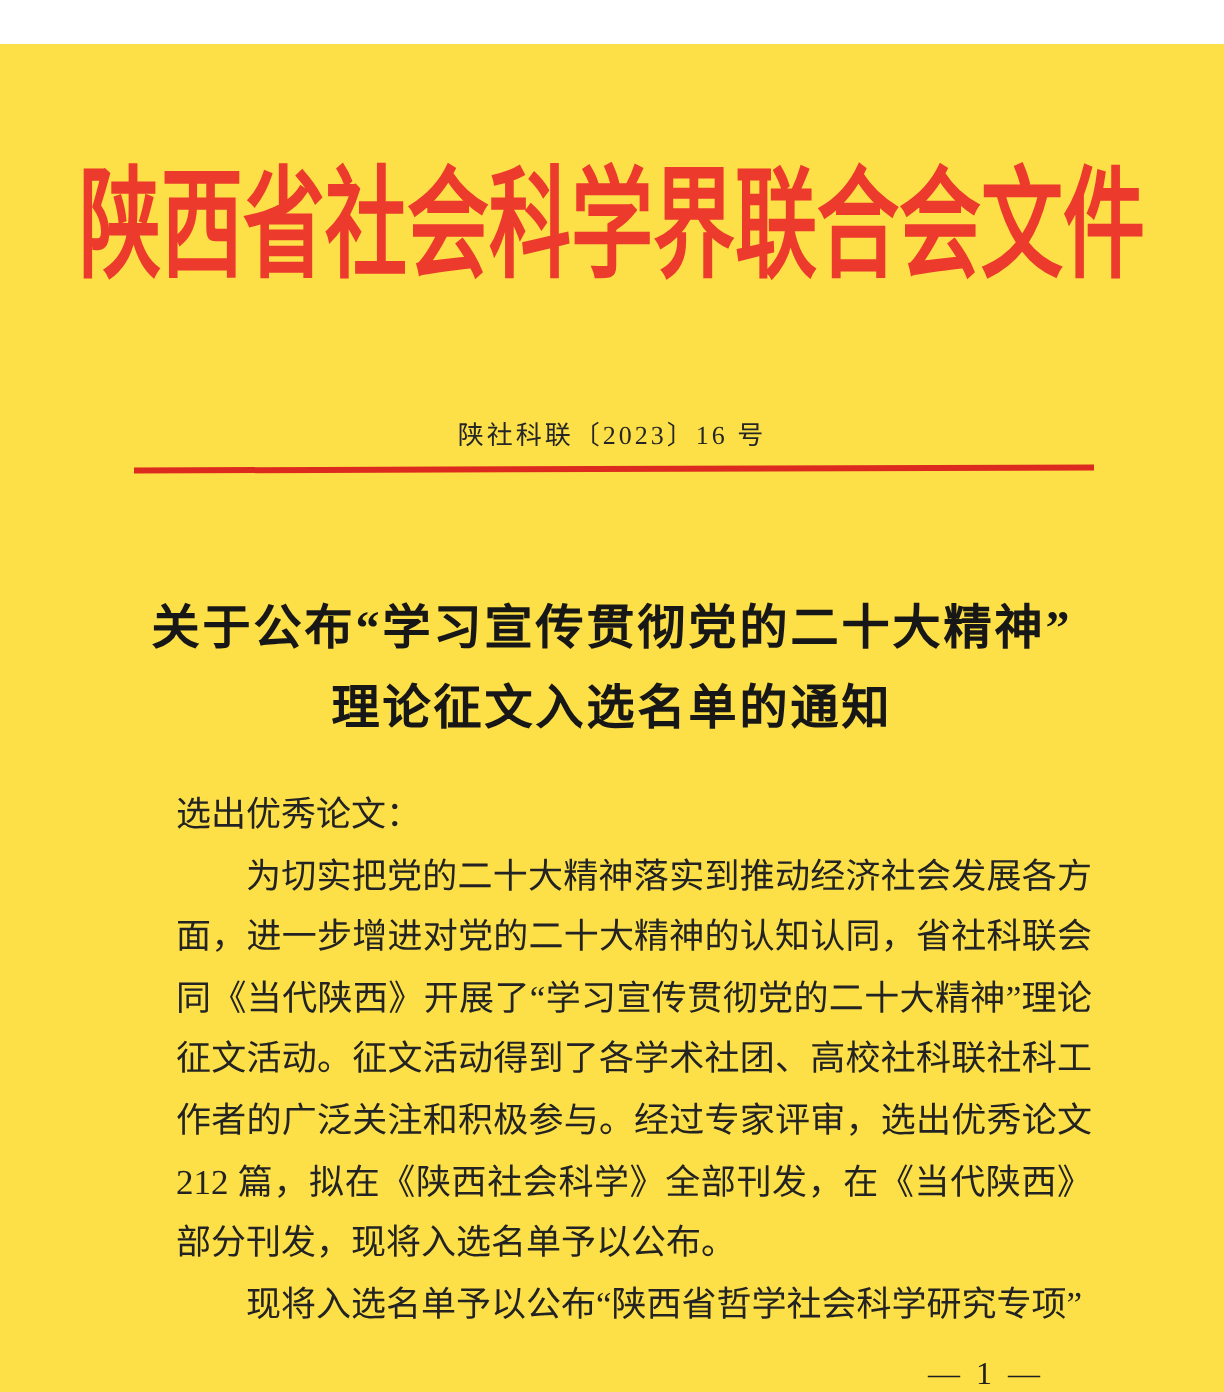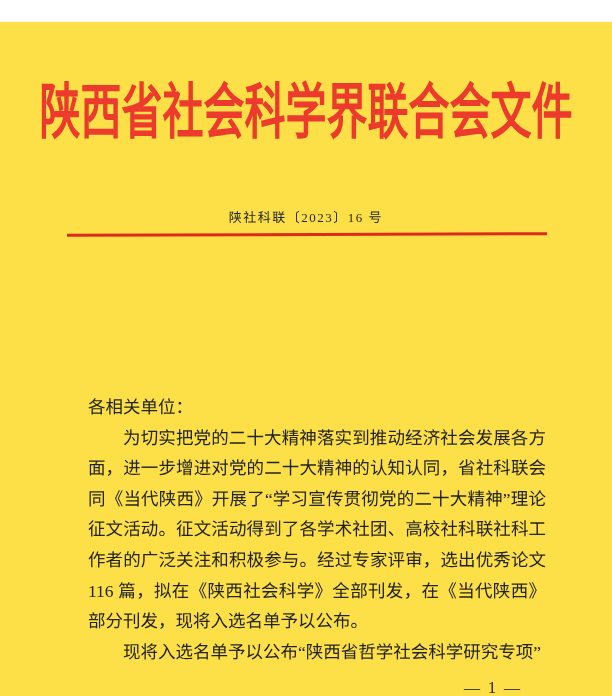--- a/index.html
+++ b/index.html
@@ -95,22 +95,26 @@
 <body>
 
 <div class="page">
 
   <div class="masthead">陕西省社会科学界联合会文件</div>
 
   <div class="doc-number">陕社科联〔2023〕16 号</div>
 
   <div class="red-rule"></div>
 
+  <div class="title">
+    <span>关于公布“学习宣传贯彻党的二十大精神”</span><br>
+    <span>理论征文入选名单的通知</span>
+  </div>
 
   <div class="body-text">
-    <div class="salutation">各相关单位：</div>
-    <p class="para">为切实把党的二十大精神落实到推动经济社会发展各方面，进一步增进对党的二十大精神的认知认同，省社科联会同《当代陕西》开展了“学习宣传贯彻党的二十大精神”理论征文活动。征文活动得到了各学术社团、高校社科联社科工作者的广泛关注和积极参与。经过专家评审，选出优秀论文 116 篇，拟在《陕西社会科学》全部刊发，在《当代陕西》部分刊发，现将入选名单予以公布。</p>
+    <div class="salutation">选出优秀论文：</div>
+    <p class="para">为切实把党的二十大精神落实到推动经济社会发展各方面，进一步增进对党的二十大精神的认知认同，省社科联会同《当代陕西》开展了“学习宣传贯彻党的二十大精神”理论征文活动。征文活动得到了各学术社团、高校社科联社科工作者的广泛关注和积极参与。经过专家评审，选出优秀论文 212 篇，拟在《陕西社会科学》全部刊发，在《当代陕西》部分刊发，现将入选名单予以公布。</p>
     <p class="para">现将入选名单予以公布“陕西省哲学社会科学研究专项”</p>
   </div>
 
   <div class="page-number">— 1 —</div>
 
 </div>
 
 </body></html>

